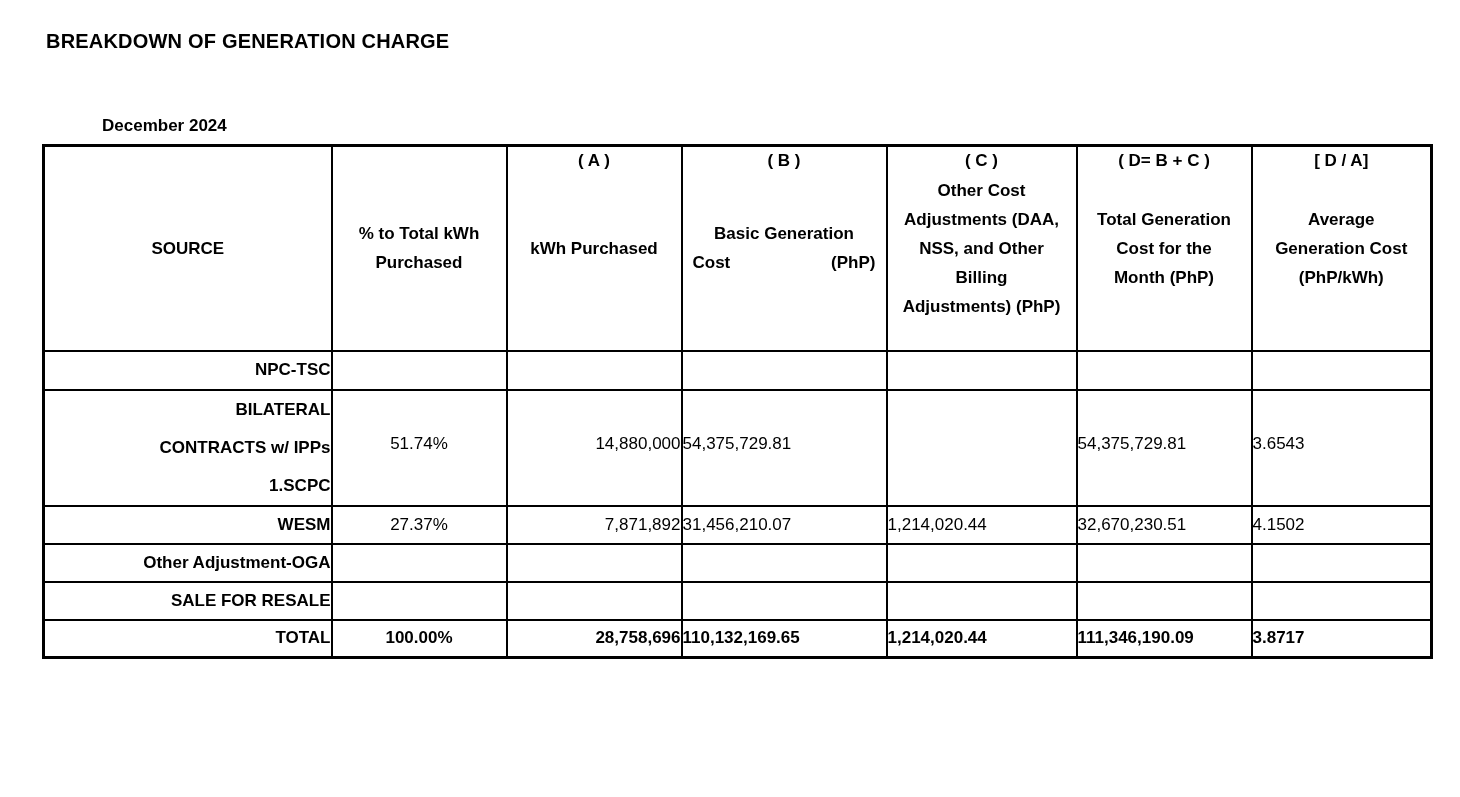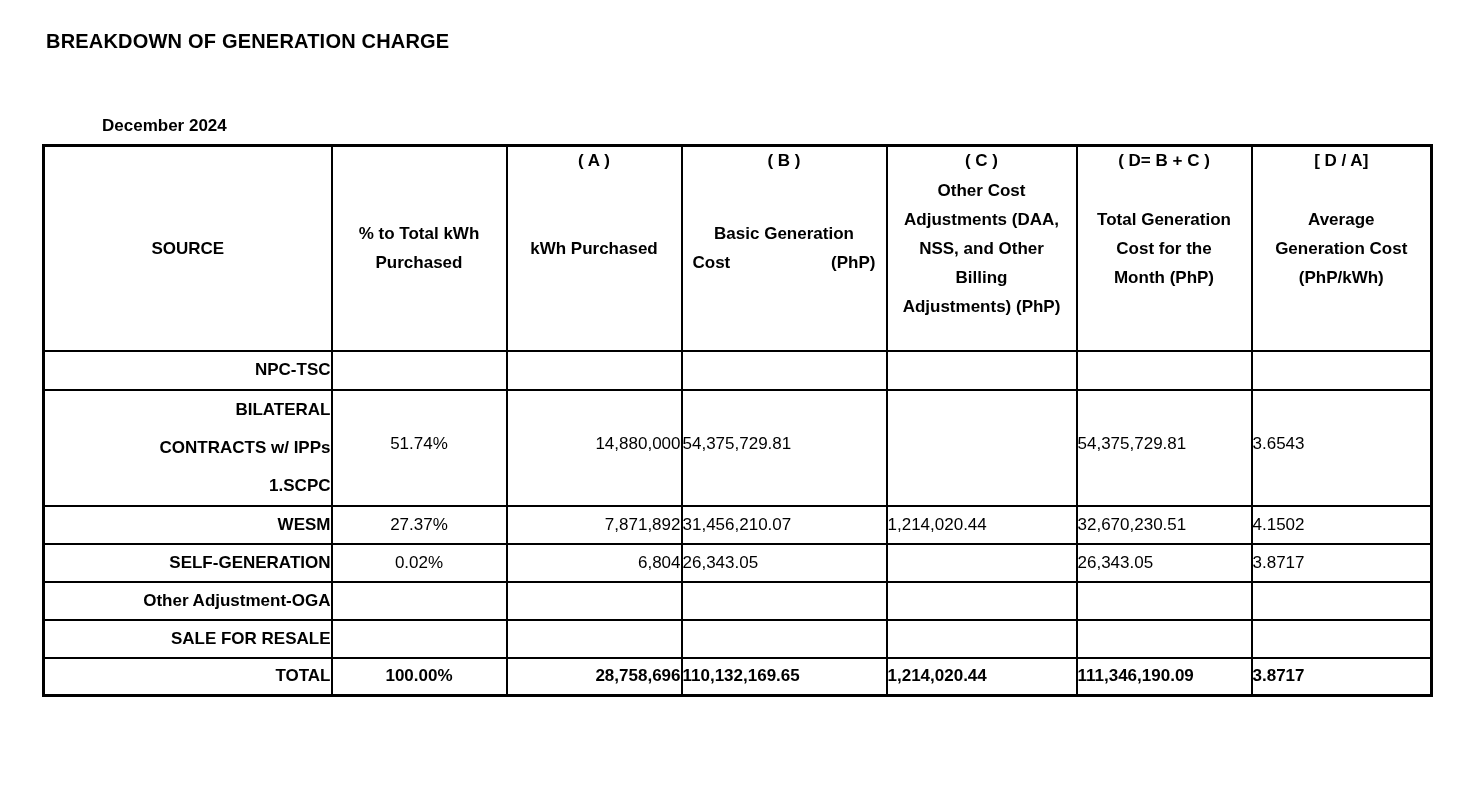--- a/index.html
+++ b/index.html
@@ -203,29 +203,20 @@
       <tr>
         <td class="c-src">WESM</td>
         <td class="c-pct">27.37%</td>
         <td class="c-kwh">7,871,892</td>
         <td class="c-num">31,456,210.07</td>
         <td class="c-num">1,214,020.44</td>
         <td class="c-num">32,670,230.51</td>
         <td class="c-num">4.1502</td>
       </tr>
 
-      <tr>
-        <td class="c-src">SELF-GENERATION</td>
-        <td class="c-pct">0.02%</td>
-        <td class="c-kwh">6,804</td>
-        <td class="c-num">26,343.05</td>
-        <td class="c-num"></td>
-        <td class="c-num">26,343.05</td>
-        <td class="c-num">3.8717</td>
-      </tr>
 
       <tr>
         <td class="c-src">Other Adjustment-OGA</td>
         <td class="c-pct"></td>
         <td class="c-kwh"></td>
         <td class="c-num"></td>
         <td class="c-num"></td>
         <td class="c-num"></td>
         <td class="c-num"></td>
       </tr>

